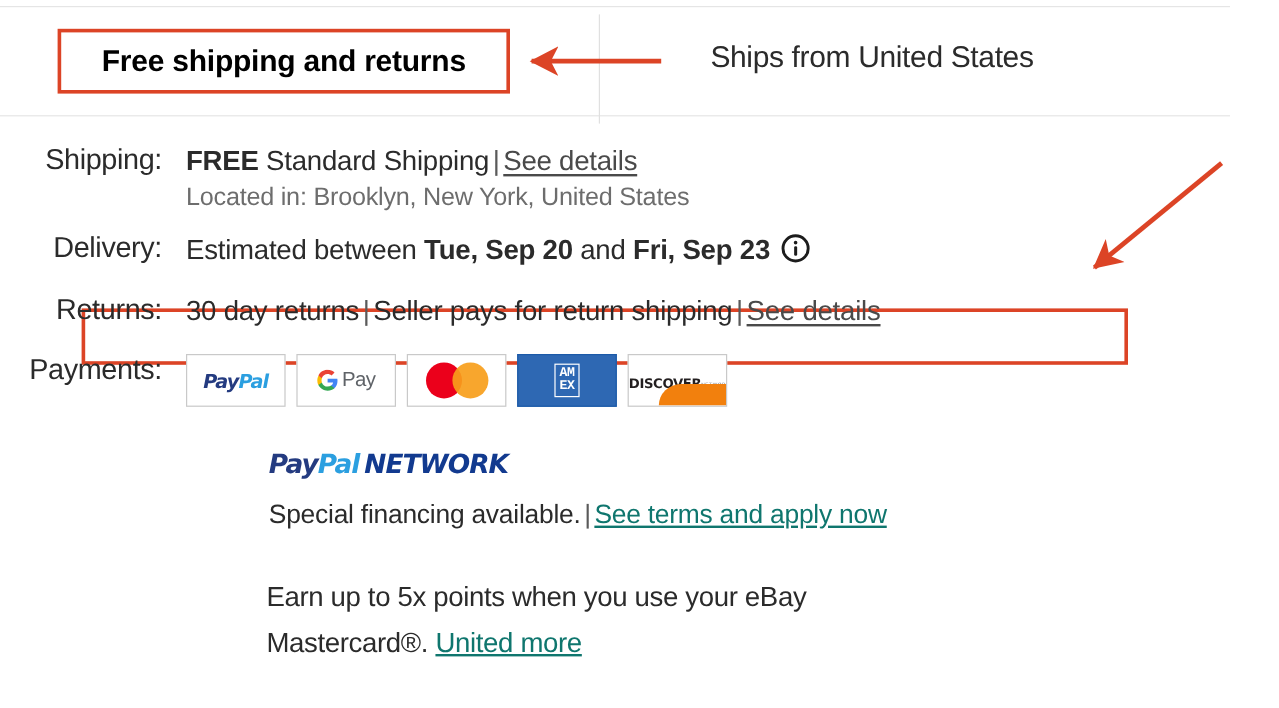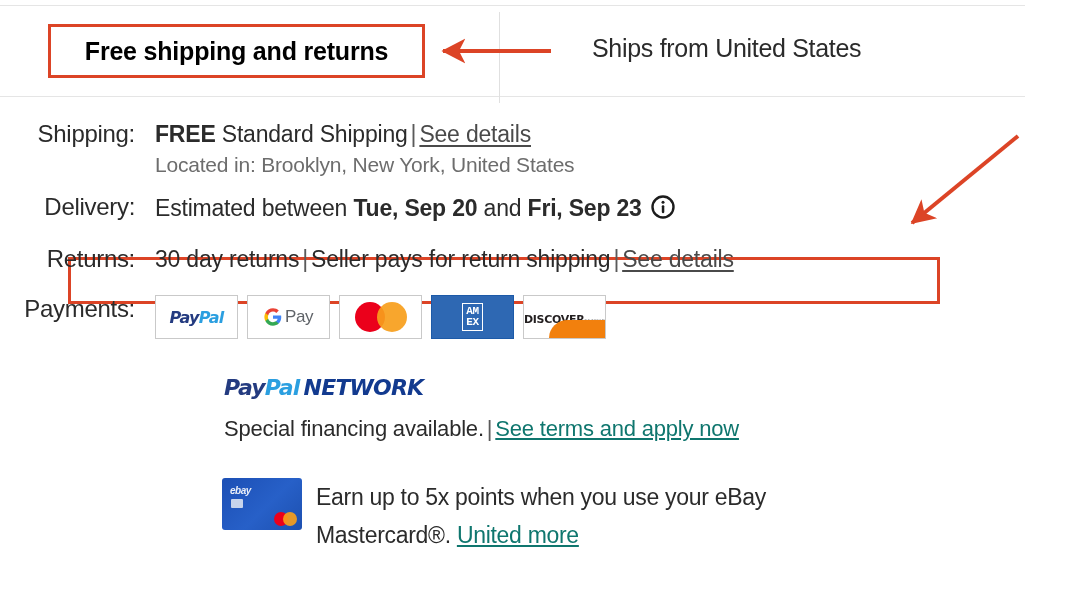--- a/index.html
+++ b/index.html
@@ -438,25 +438,17 @@
     </div>
   </div>
 </div>
 
 <div class="ppcredit">
   <div class="ppcredit-logo"><span class="pp-dark">Pay</span><span class="pp-light">Pal</span><span class="ppc-credit">NETWORK</span></div>
   <div class="ppcredit-line"><span>Special financing available.</span><span class="sep">|</span><a href="#" class="link-blue">See terms and apply now</a></div>
 </div>
 
 <div class="ebay-block">
-  <div class="ebay-card">
-    <span class="ebay-logo">ebay</span>
-    <span class="ebay-chip"></span>
-    <span class="mc ebay-mc">
-      <span class="mc-l"></span>
-      <span class="mc-r"></span>
-    </span>
-  </div>
   <div class="ebay-text">
     <span>Earn up to 5x points when you use your eBay</span><br><span>Mastercard®.</span>
     <a href="#" class="link-blue">United more</a>
   </div>
 </div>
 
 </body></html>

